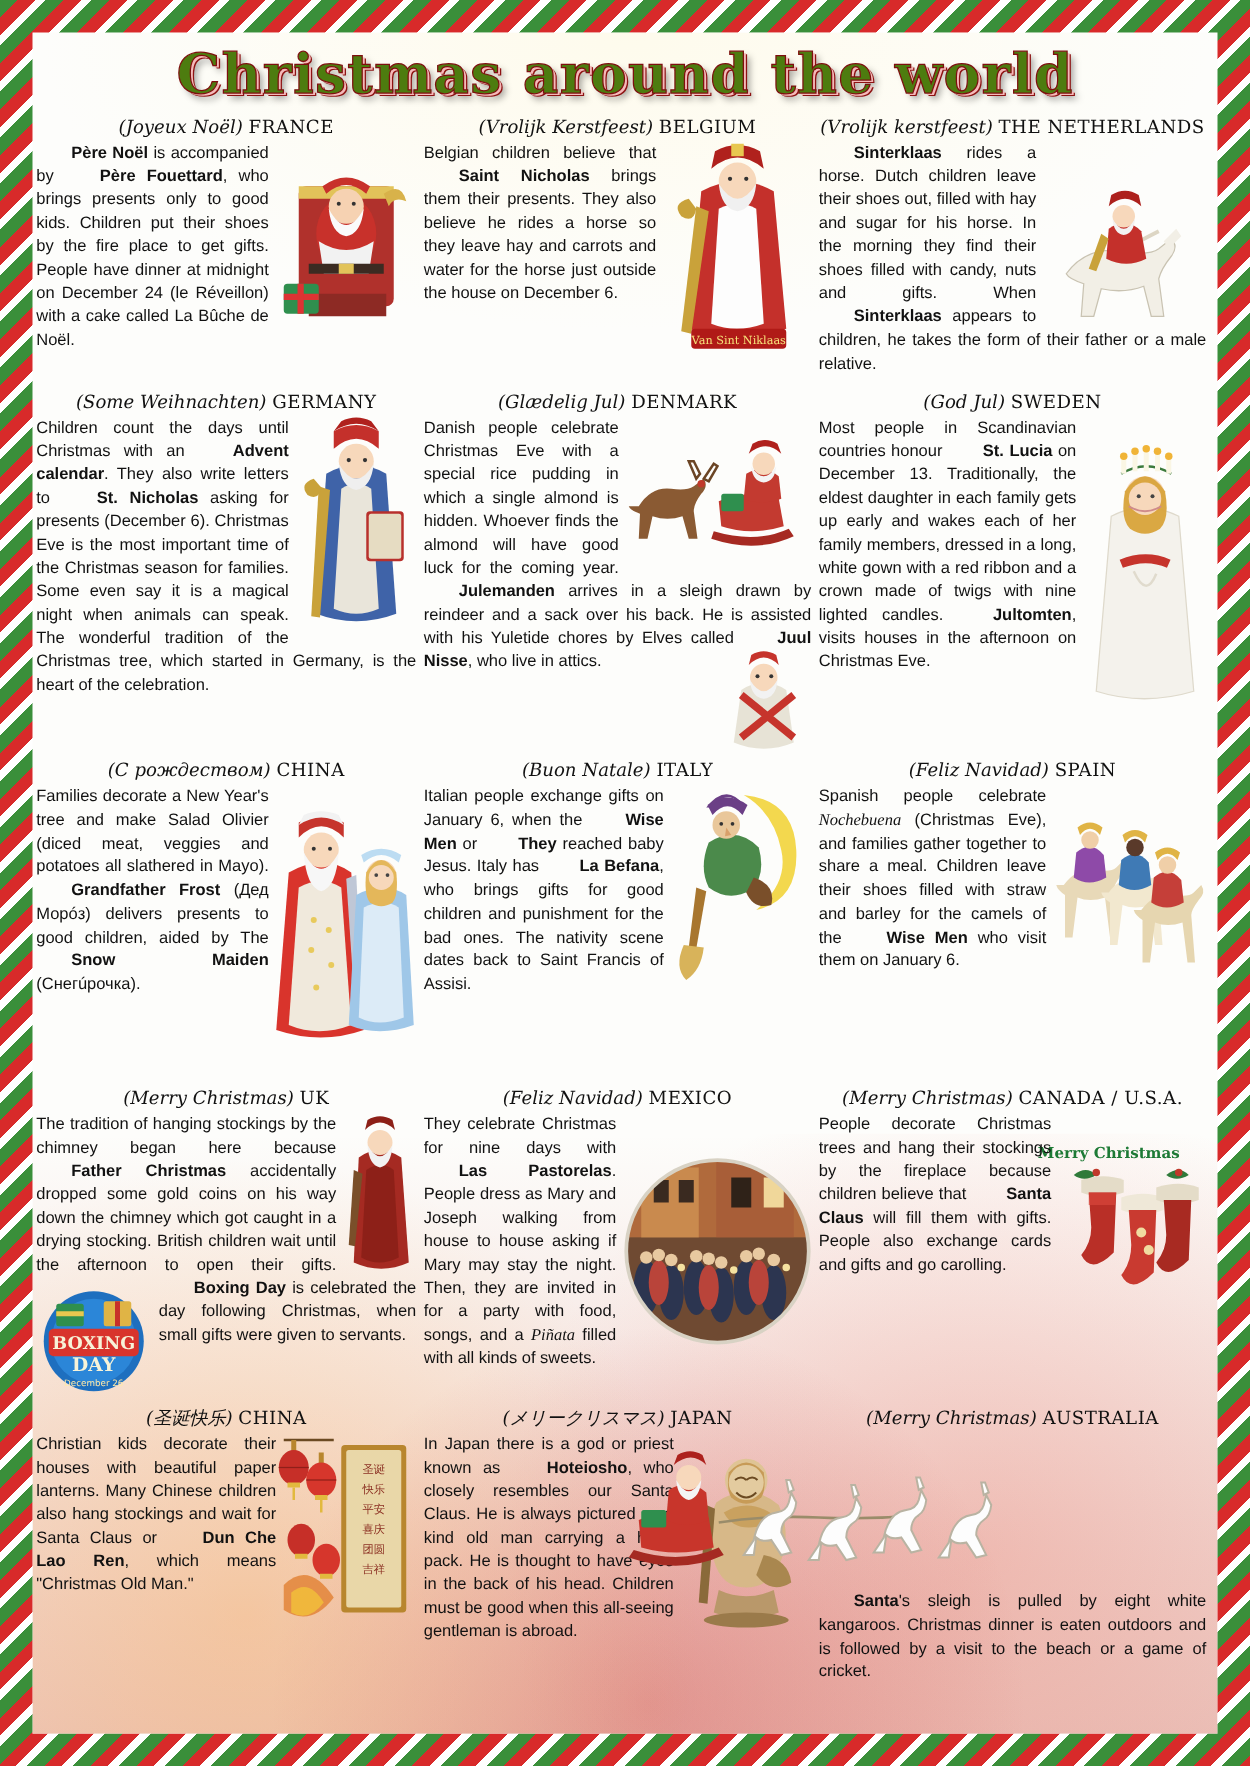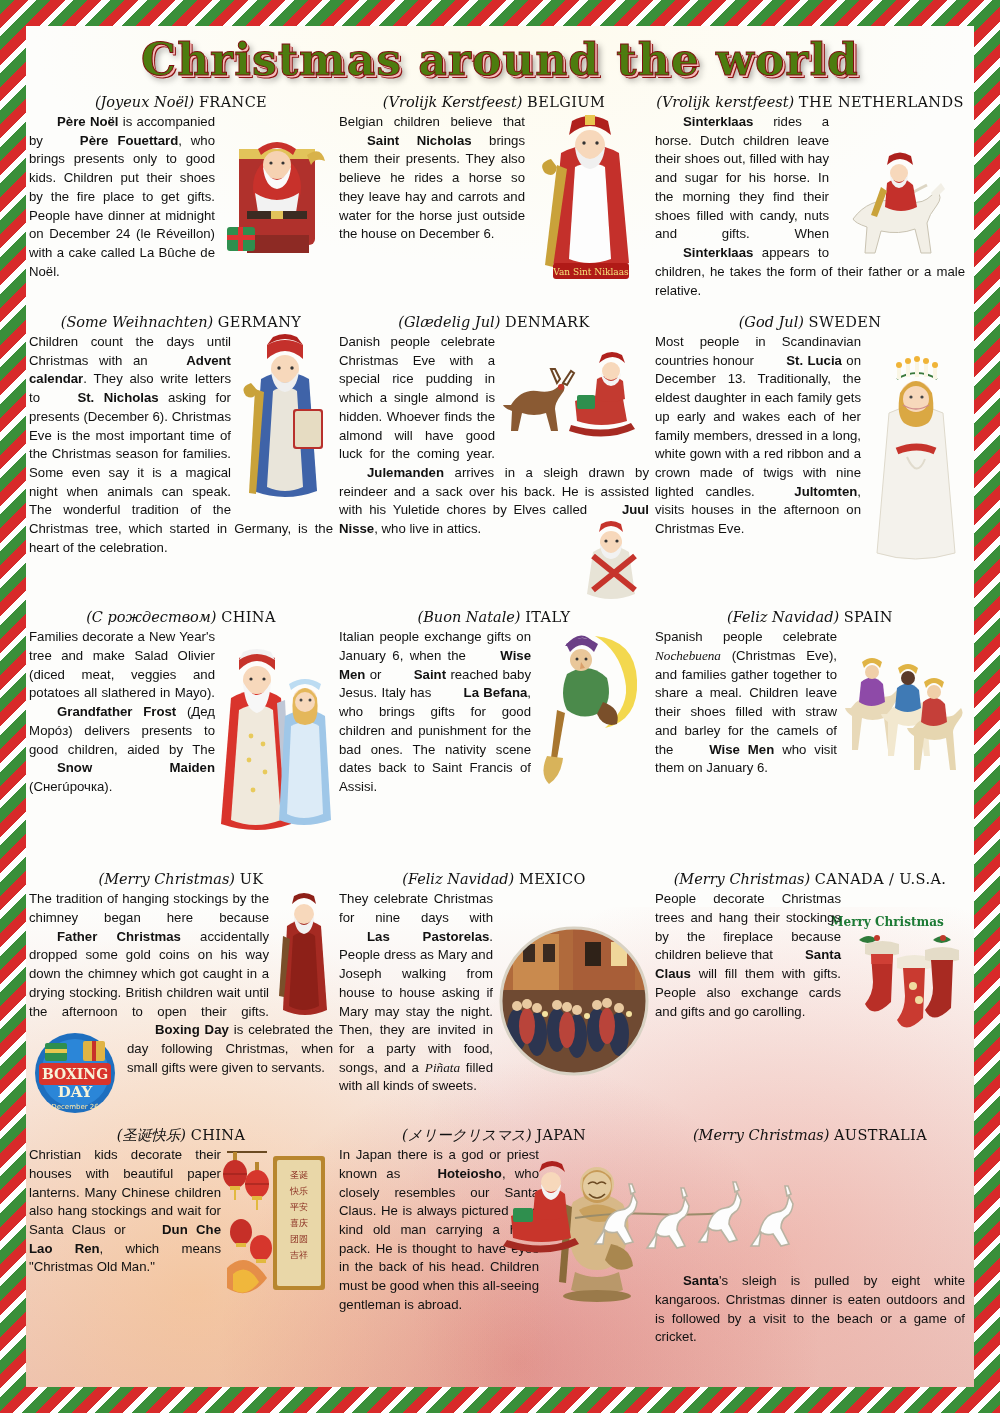--- a/index.html
+++ b/index.html
@@ -335,21 +335,21 @@
             <circle cx="44" cy="30" r="11" fill="#e9c79a"></circle>
             <path d="M33 22 q12 -14 24 0 l4 -8 q-16 -12 -32 0z" fill="#6b3f86"></path>
             <path d="M28 16 q16 -20 30 -2 l-4 -2 q-10 -10 -22 4z" fill="#6b3f86"></path>
             <circle cx="40" cy="29" r="1.5" fill="#333"></circle>
                 <circle cx="49" cy="29" r="1.5" fill="#333"></circle>
             <path d="M44 32 l4 6 -5 1z" fill="#d9a06a"></path>
             <path d="M20 80 l-6 48 6 1 8 -46z" fill="#a8762f"></path>
             <path d="M10 126 q-8 18 2 28 q12 -8 14 -26z" fill="#d8b35a"></path>
             <path d="M66 72 q18 6 14 22 q-14 4 -20 -10z" fill="#7a4f2a"></path>
           </svg>
-        </span> Italian people exchange gifts on January 6, when the <b>Wise Men</b> or <b>Saint</b> reached baby Jesus. Italy has <b>La Befana</b>, who brings gifts for good children and punishment for the bad ones. The nativity scene dates back to Saint Francis of Assisi.</div>
+        </span> Italian people exchange gifts on January 6, when the <b>Wise Men</b> or <b>They</b> reached baby Jesus. Italy has <b>La Befana</b>, who brings gifts for good children and punishment for the bad ones. The nativity scene dates back to Saint Francis of Assisi.</div>
     </div>
 
     <div class="cell r3">
       <div class="chead">
         <span class="native">(Feliz Navidad)</span>
         <span class="cname">SPAIN</span>
       </div>
       <div class="body"><span class="fig fig-r">
           <svg width="122" height="136" viewBox="0 0 122 136" style="margin-top:8px">
             <g>

